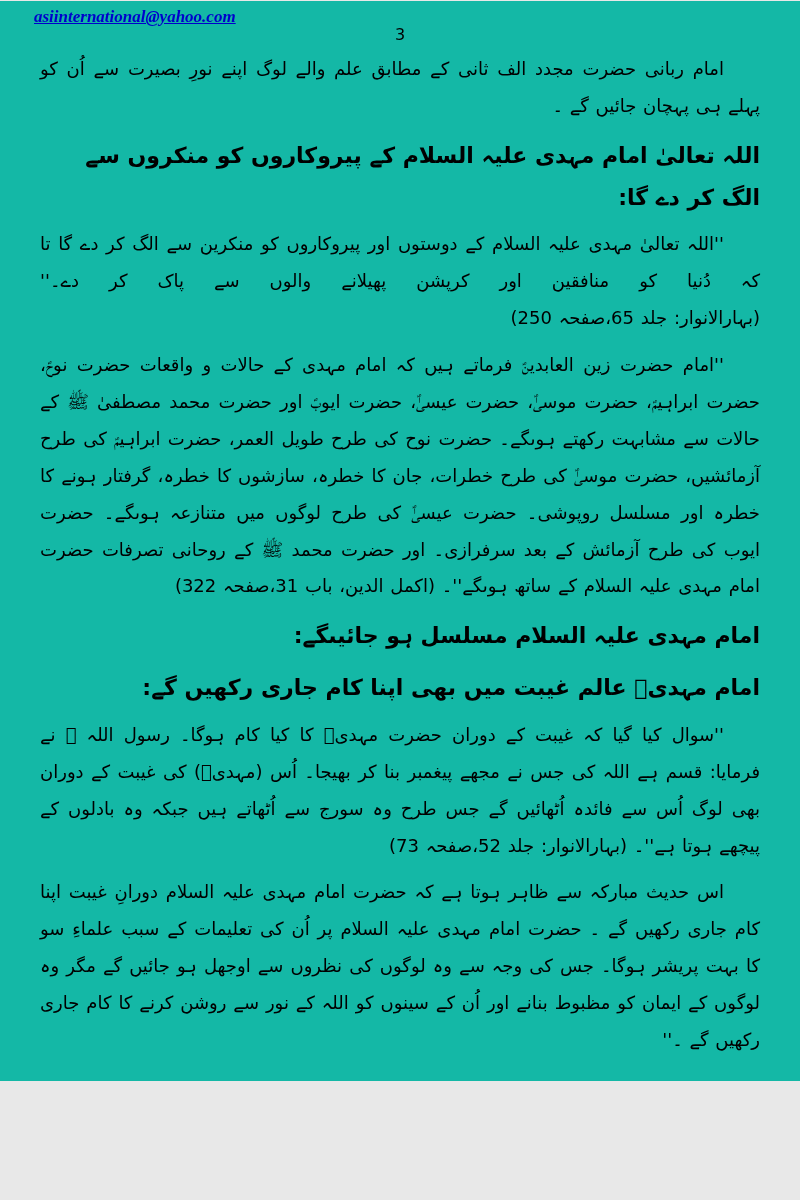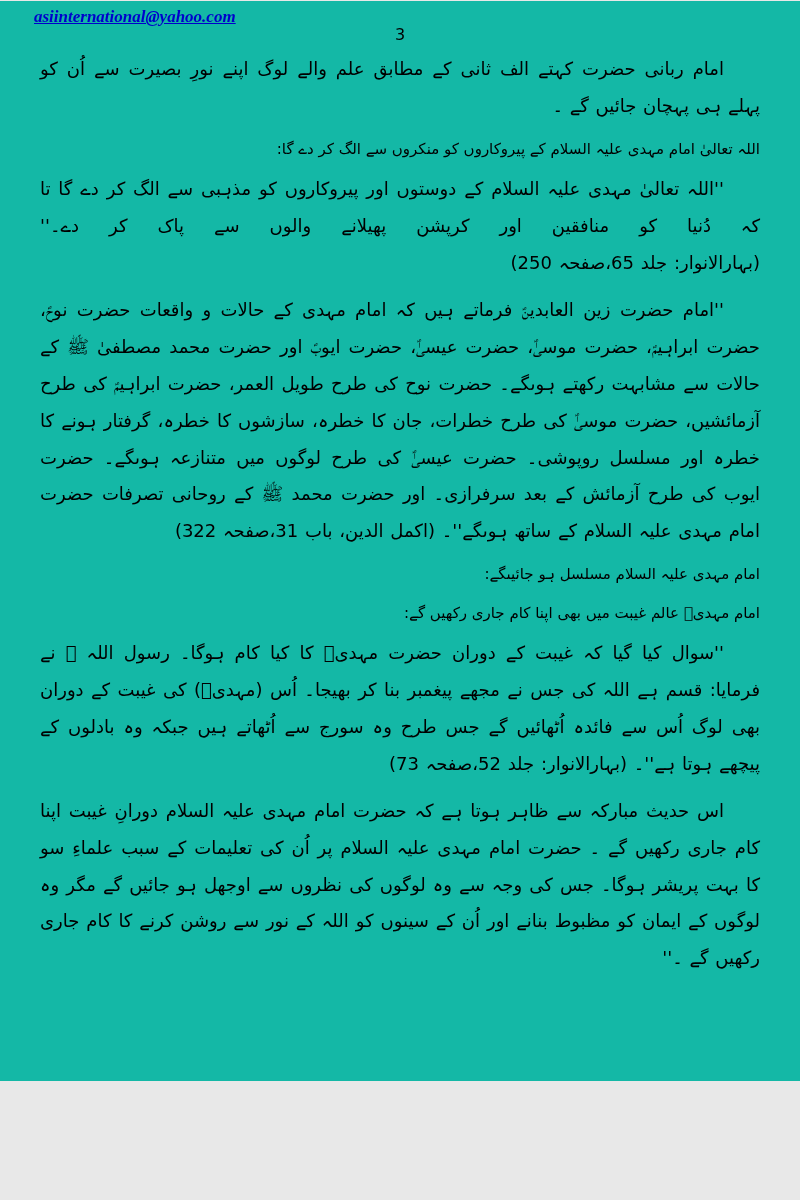--- a/index.html
+++ b/index.html
@@ -20,42 +20,42 @@
     font-size:16px; color:#000;
   }
   
   .content { flex:1; direction:rtl; padding:0 6px; }
   .para {
     margin:0 0 10px 0; font-size:18px; line-height:2.05;
     text-align:justify; word-spacing:1px;
   }
   .indent { text-indent:36px; }
   .heading {
-    margin:10px 0 8px 0; font-size:15px; font-weight:normal;
+    margin:10px 0 8px 0; font-size:22px; font-weight:bold;
     text-align:right; line-height:1.9;
   }
   .cite { white-space:nowrap; }
 </style>
 </head>
 <body>
 
 <div class="page">
 
   <div class="header">
     <span class="email-link">asiinternational@yahoo.com</span>
     <div class="page-number">3</div>
   </div>
 
   <div class="content">
 
-    <p class="para indent">امام ربانی حضرت کہتے الف ثانی کے مطابق علم والے لوگ اپنے نورِ بصیرت سے اُن کو پہلے ہی پہچان جائیں گے ۔</p>
+    <p class="para indent">امام ربانی حضرت مجدد الف ثانی کے مطابق علم والے لوگ اپنے نورِ بصیرت سے اُن کو پہلے ہی پہچان جائیں گے ۔</p>
 
     <h2 class="heading">اللہ تعالیٰ امام مہدی علیہ السلام کے پیروکاروں کو منکروں سے الگ کر دے گا:</h2>
 
-    <p class="para indent"><span>''اللہ تعالیٰ مہدی علیہ السلام کے دوستوں اور پیروکاروں کو مذہبی سے الگ کر دے گا تا کہ دُنیا کو منافقین اور کرپشن پھیلانے والوں سے پاک کر دے۔''</span> <span class="cite">(بہارالانوار: جلد 65،صفحہ 250)</span></p>
+    <p class="para indent"><span>''اللہ تعالیٰ مہدی علیہ السلام کے دوستوں اور پیروکاروں کو منکرین سے الگ کر دے گا تا کہ دُنیا کو منافقین اور کرپشن پھیلانے والوں سے پاک کر دے۔''</span> <span class="cite">(بہارالانوار: جلد 65،صفحہ 250)</span></p>
 
 
 
     <p class="para indent"><span>''امام حضرت زین العابدینؑ فرماتے ہیں کہ امام مہدی کے حالات و واقعات حضرت نوحؑ، حضرت ابراہیمؑ، حضرت موسیٰؑ، حضرت عیسیٰؑ، حضرت ایوبؑ اور حضرت محمد مصطفیٰ ﷺ کے حالات سے مشابہت رکھتے ہوںگے۔ حضرت نوح کی طرح طویل العمر، حضرت ابراہیمؑ کی طرح آزمائشیں، حضرت موسیٰؑ کی طرح خطرات، جان کا خطرہ، سازشوں کا خطرہ، گرفتار ہونے کا خطرہ اور مسلسل روپوشی۔ حضرت عیسیٰؑ کی طرح لوگوں میں متنازعہ ہوںگے۔ حضرت ایوب کی طرح آزمائش کے بعد سرفرازی۔ اور حضرت محمد ﷺ کے روحانی تصرفات حضرت امام مہدی علیہ السلام کے ساتھ ہوںگے''۔</span> <span class="cite">(اکمل الدین، باب 31،صفحہ 322)</span></p>
 
     <h2 class="heading">امام مہدی علیہ السلام مسلسل ہو جائیںگے:</h2>
 
 
     <h2 class="heading">امام مہدیؑ عالم غیبت میں بھی اپنا کام جاری رکھیں گے:</h2>
 

